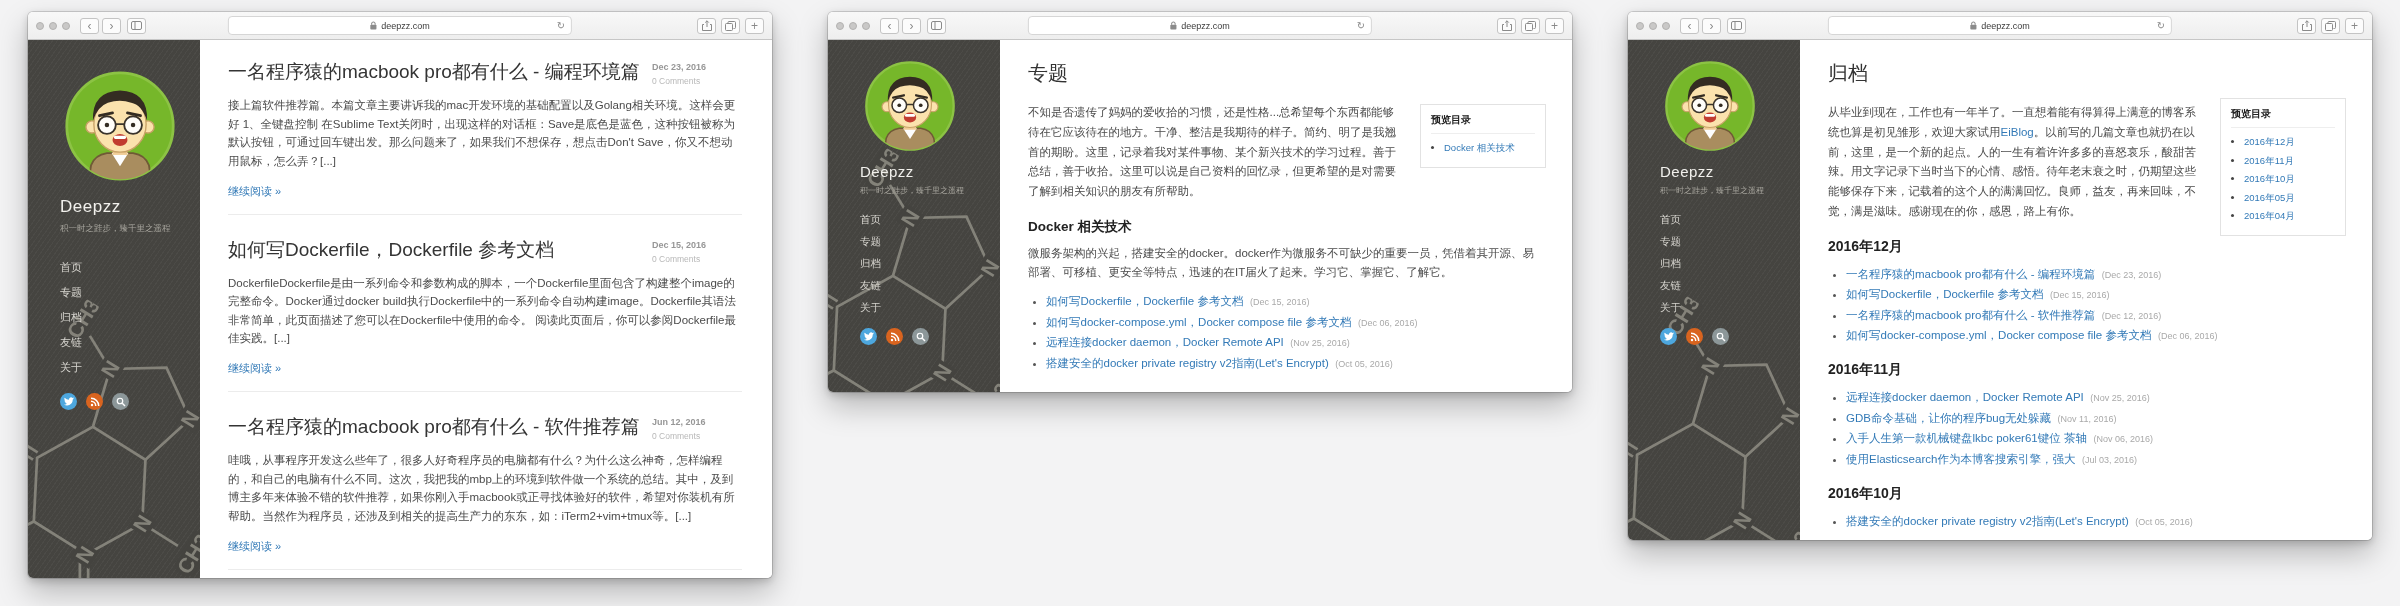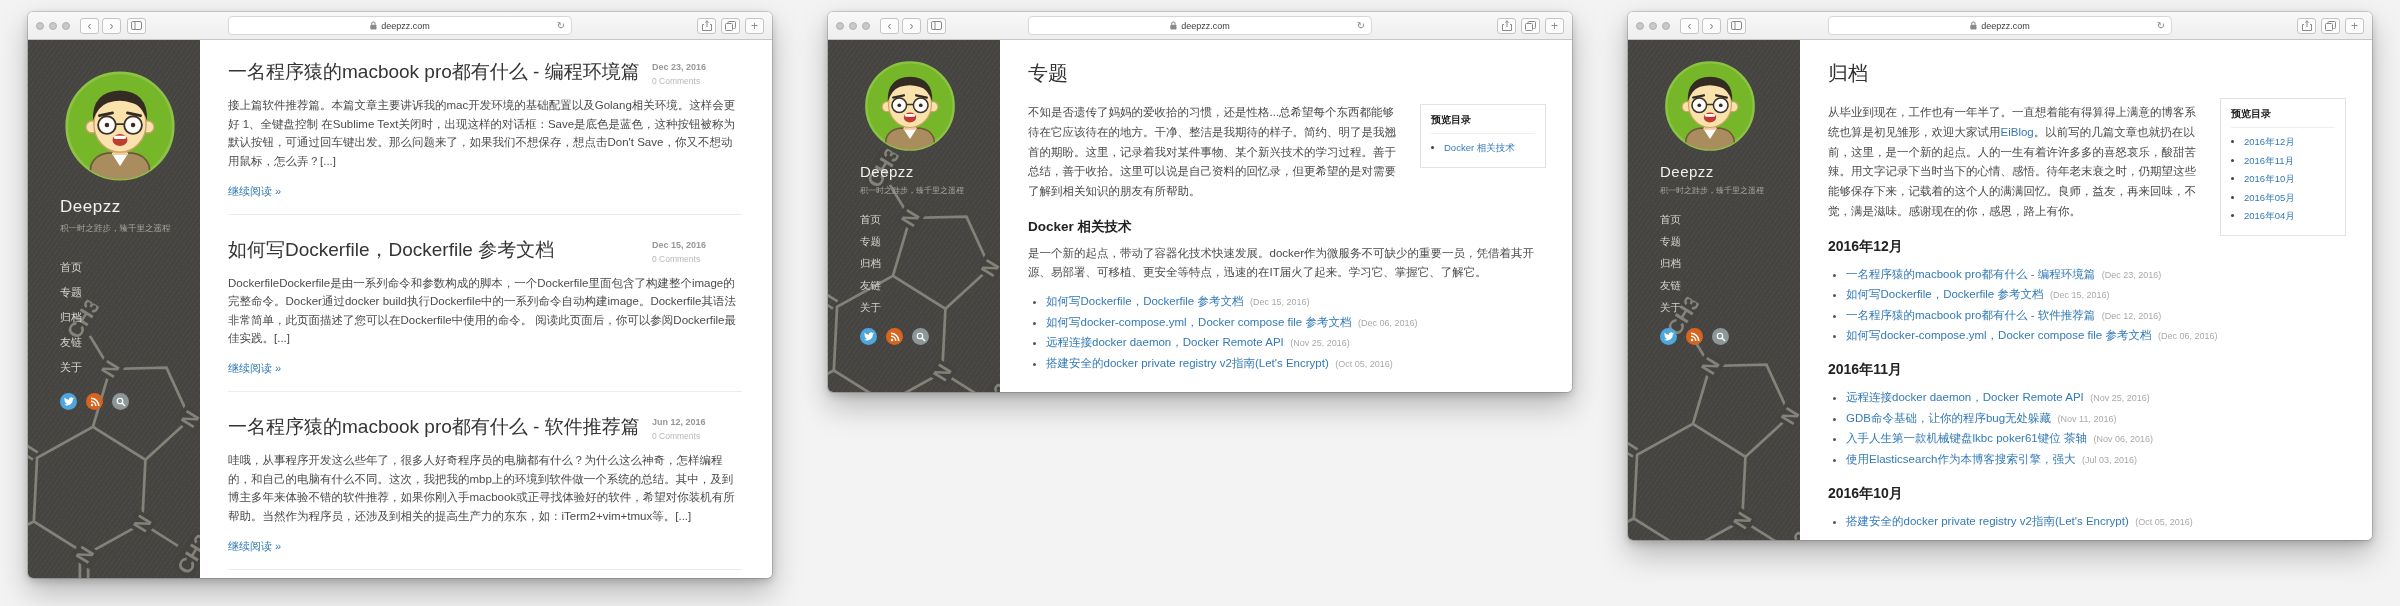--- a/index.html
+++ b/index.html
@@ -382,21 +382,21 @@
       <main class="content">
         <h1 class="page-title">专题</h1>
         <div class="toc toc-topics">
           <div class="toc-title">预览目录</div>
           <ul id="toc-topics">
               <li><a>Docker 相关技术</a></li>
             </ul>
         </div>
         <p class="intro">不知是否遗传了妈妈的爱收拾的习惯，还是性格...总希望每个东西都能够待在它应该待在的地方。干净、整洁是我期待的样子。简约、明了是我翘首的期盼。这里，记录着我对某件事物、某个新兴技术的学习过程。善于总结，善于收拾。这里可以说是自己资料的回忆录，但更希望的是对需要了解到相关知识的朋友有所帮助。</p>
         <h3 class="sec-head">Docker 相关技术</h3>
-        <p class="sec-intro">是一个新的起点，带动了容器化技术快速发展。docker作为微服务不可缺少的重要一员，凭借着其开源、易部署、可移植、更安全等特点，迅速的在IT届火了起来。学习它、掌握它、了解它。</p>
+        <p class="sec-intro">微服务架构的兴起，搭建安全的docker。docker作为微服务不可缺少的重要一员，凭借着其开源、易部署、可移植、更安全等特点，迅速的在IT届火了起来。学习它、掌握它、了解它。</p>
         <ul class="postlist" id="topics-posts">
             <li class="postitem">
     <a class="postlink">如何写Dockerfile，Dockerfile 参考文档</a><span class="postdate"> (Dec 15, 2016)</span>
   </li>
             <li class="postitem">
     <a class="postlink">如何写docker-compose.yml，Docker compose file 参考文档</a><span class="postdate"> (Dec 06, 2016)</span>
   </li>
             <li class="postitem">
     <a class="postlink">远程连接docker daemon，Docker Remote API</a><span class="postdate"> (Nov 25, 2016)</span>
   </li>

